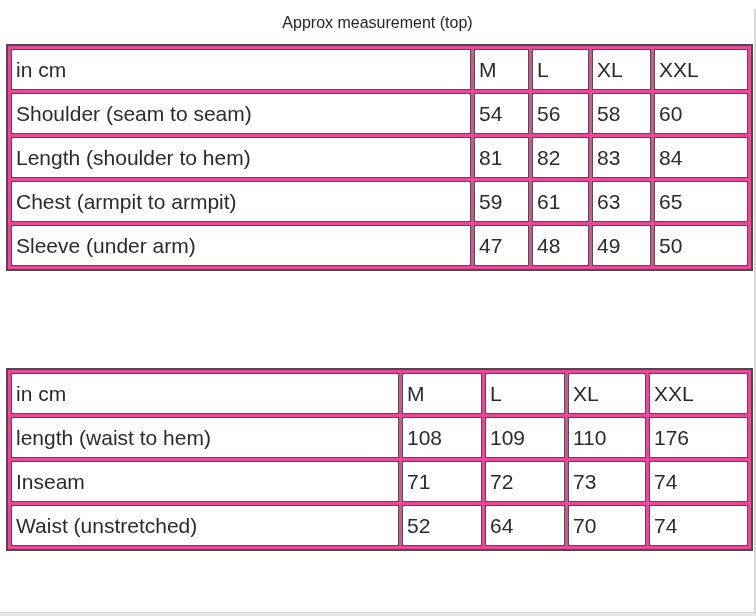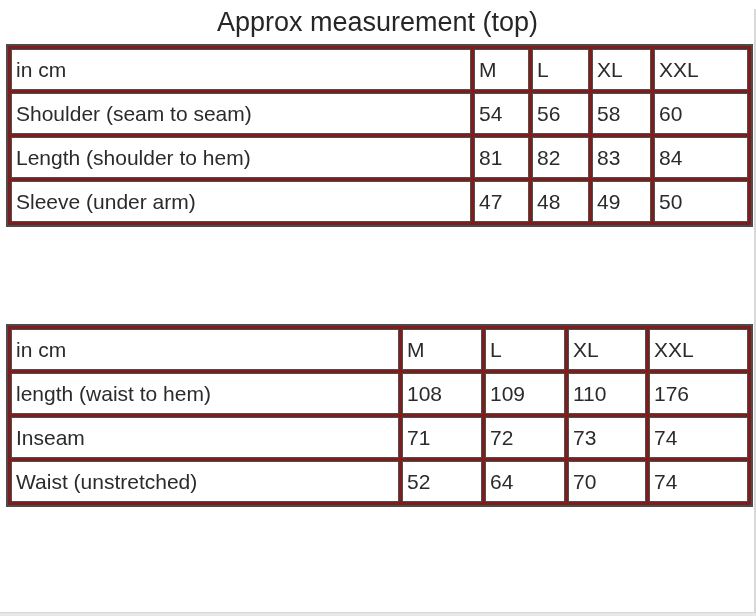--- a/index.html
+++ b/index.html
@@ -14,33 +14,33 @@
     position: relative;
     width: 756px; height: 616px;
     background: #ffffff;
   }
   .content {
     padding-left: 6px;
   }
   .table-title {
     width: 743px;
     text-align: center;
-    font-size: 27px;
+    font-size: 16px;
     line-height: 27px;
     color: #262626;
     margin: 9px 0 8px 0;
   }
   .spacer { height: 97px; }
   table.size-table {
     table-layout: fixed;
     width: 743px;
     border-collapse: separate;
     border-spacing: 3px;
     border: 2px solid #4b4b4b;
-    background: #7f1d1d;
+    background: #ec4899;
   }
   table.size-table td {
     border: 1.5px solid #4f4f4f;
     height: 39px;
     padding: 0 4px;
     font-size: 21px;
     vertical-align: middle;
     text-align: left;
     white-space: nowrap;
     overflow: hidden;
@@ -105,20 +105,27 @@
           <td>60</td>
         </tr>
         <tr>
           <td>Length (shoulder to hem)</td>
           <td>81</td>
           <td>82</td>
           <td>83</td>
           <td>84</td>
         </tr>
         <tr>
+          <td>Chest (armpit to armpit)</td>
+          <td>59</td>
+          <td>61</td>
+          <td>63</td>
+          <td>65</td>
+        </tr>
+        <tr>
           <td>Sleeve (under arm)</td>
           <td>47</td>
           <td>48</td>
           <td>49</td>
           <td>50</td>
         </tr>
       </tbody>
     </table>
 
     <div class="spacer"></div>

